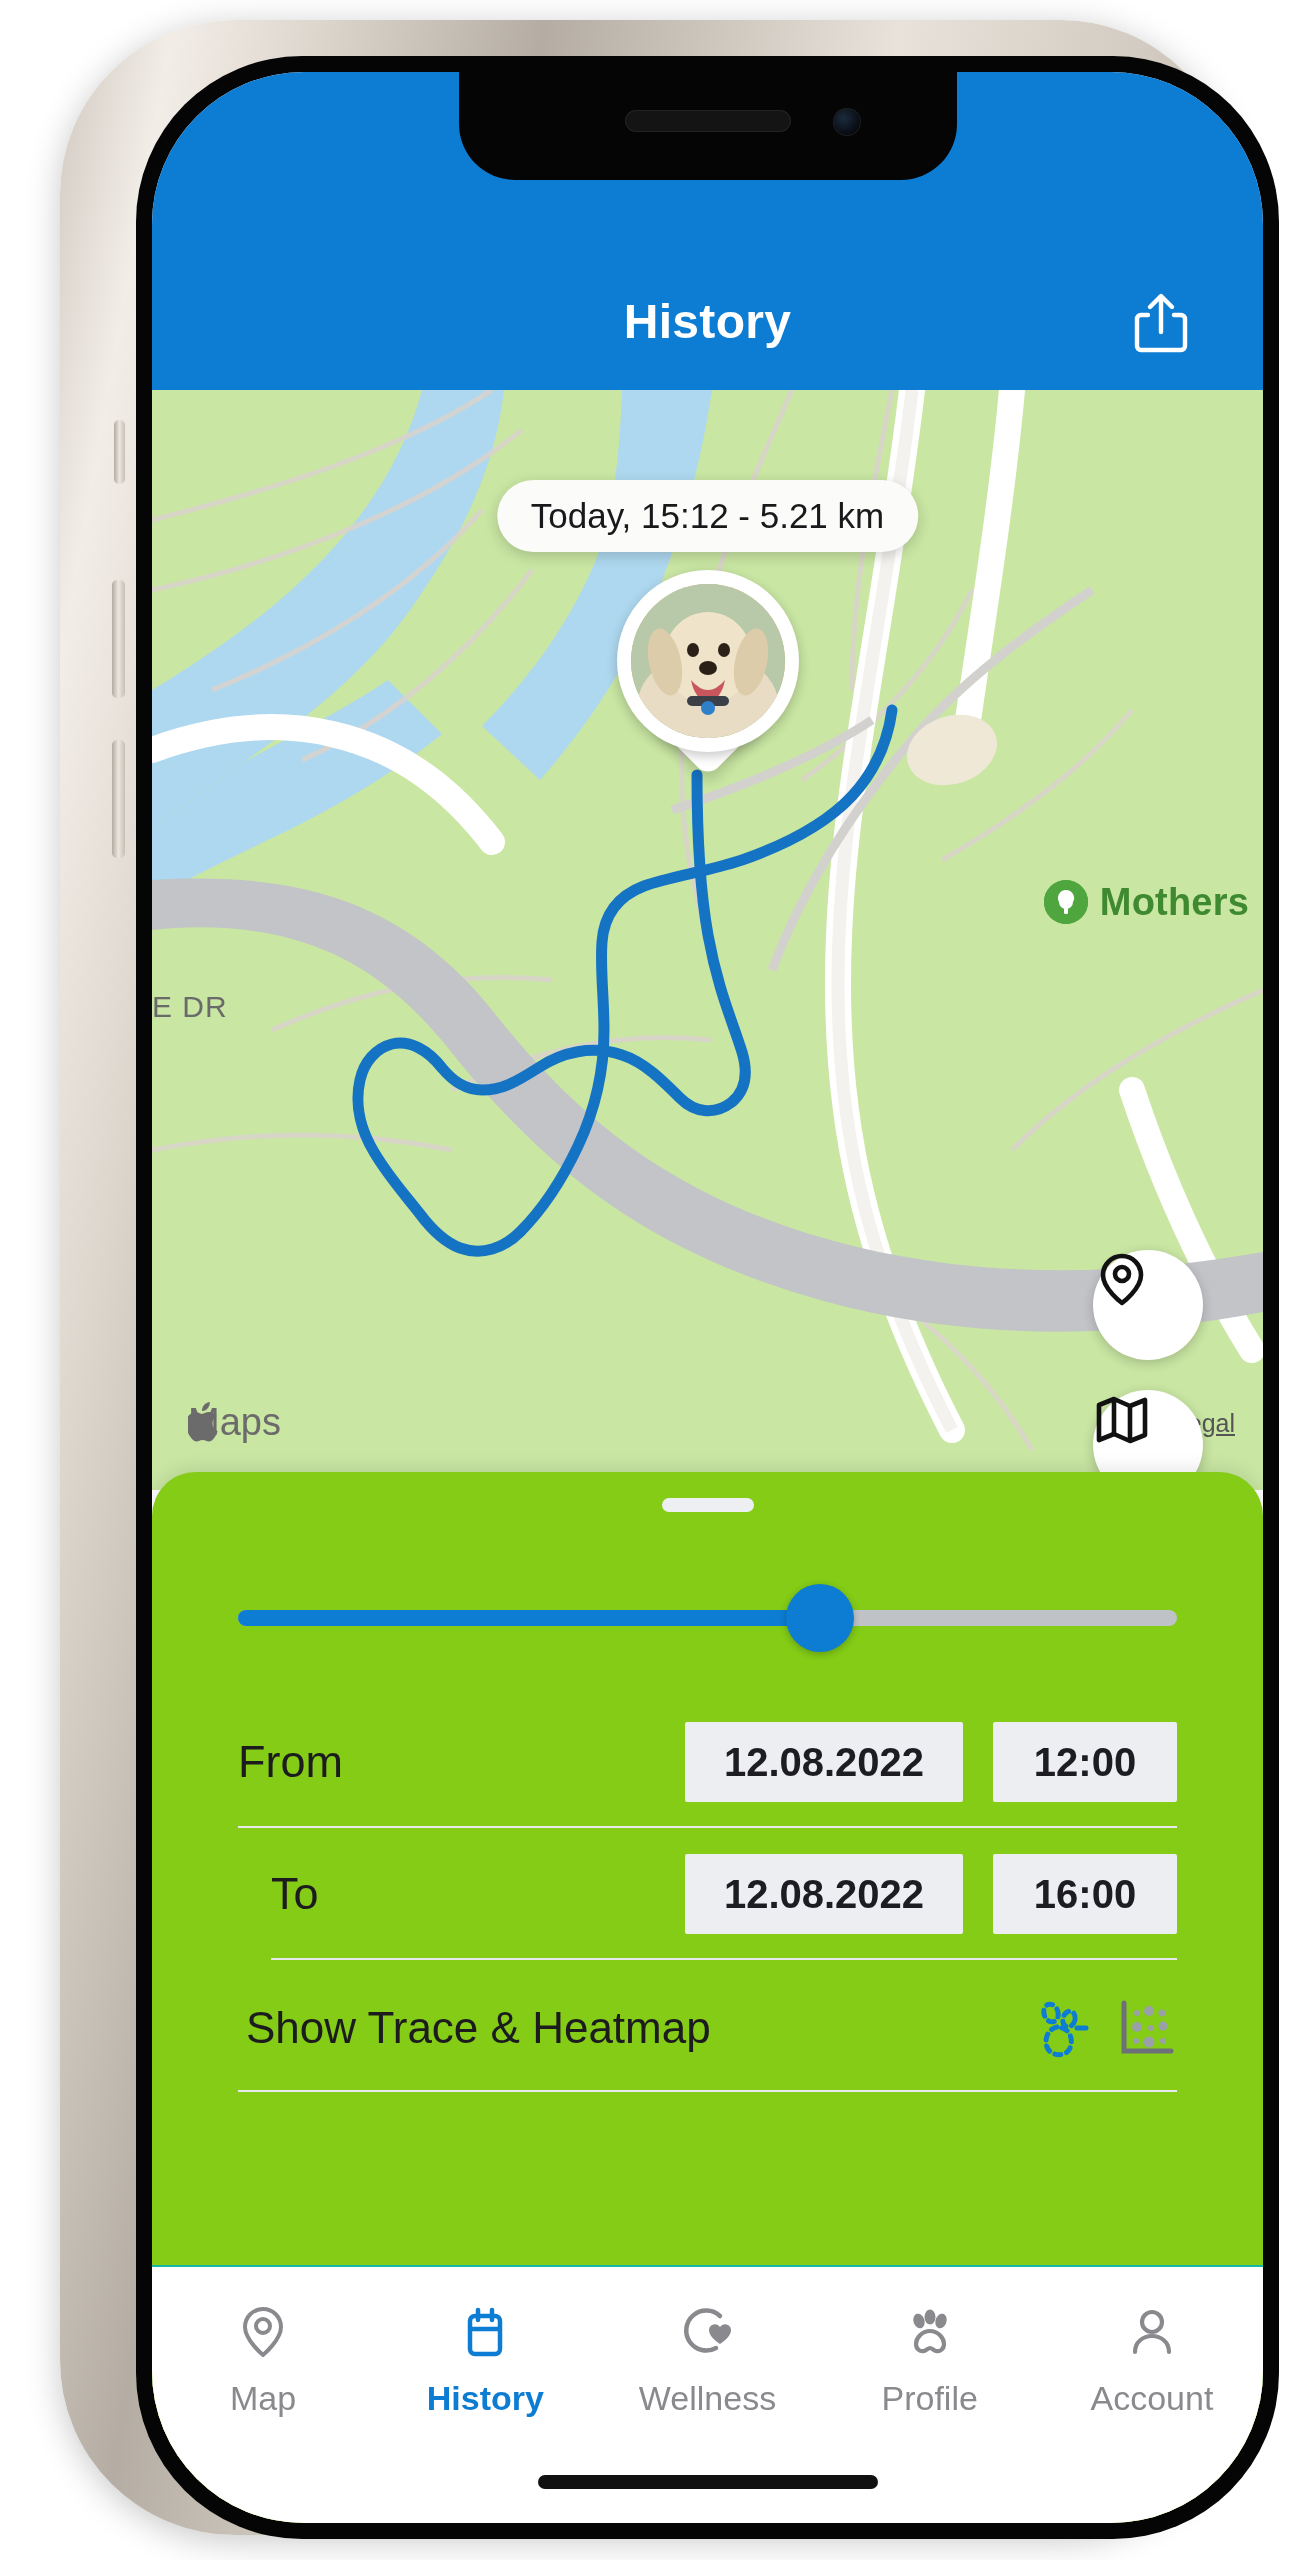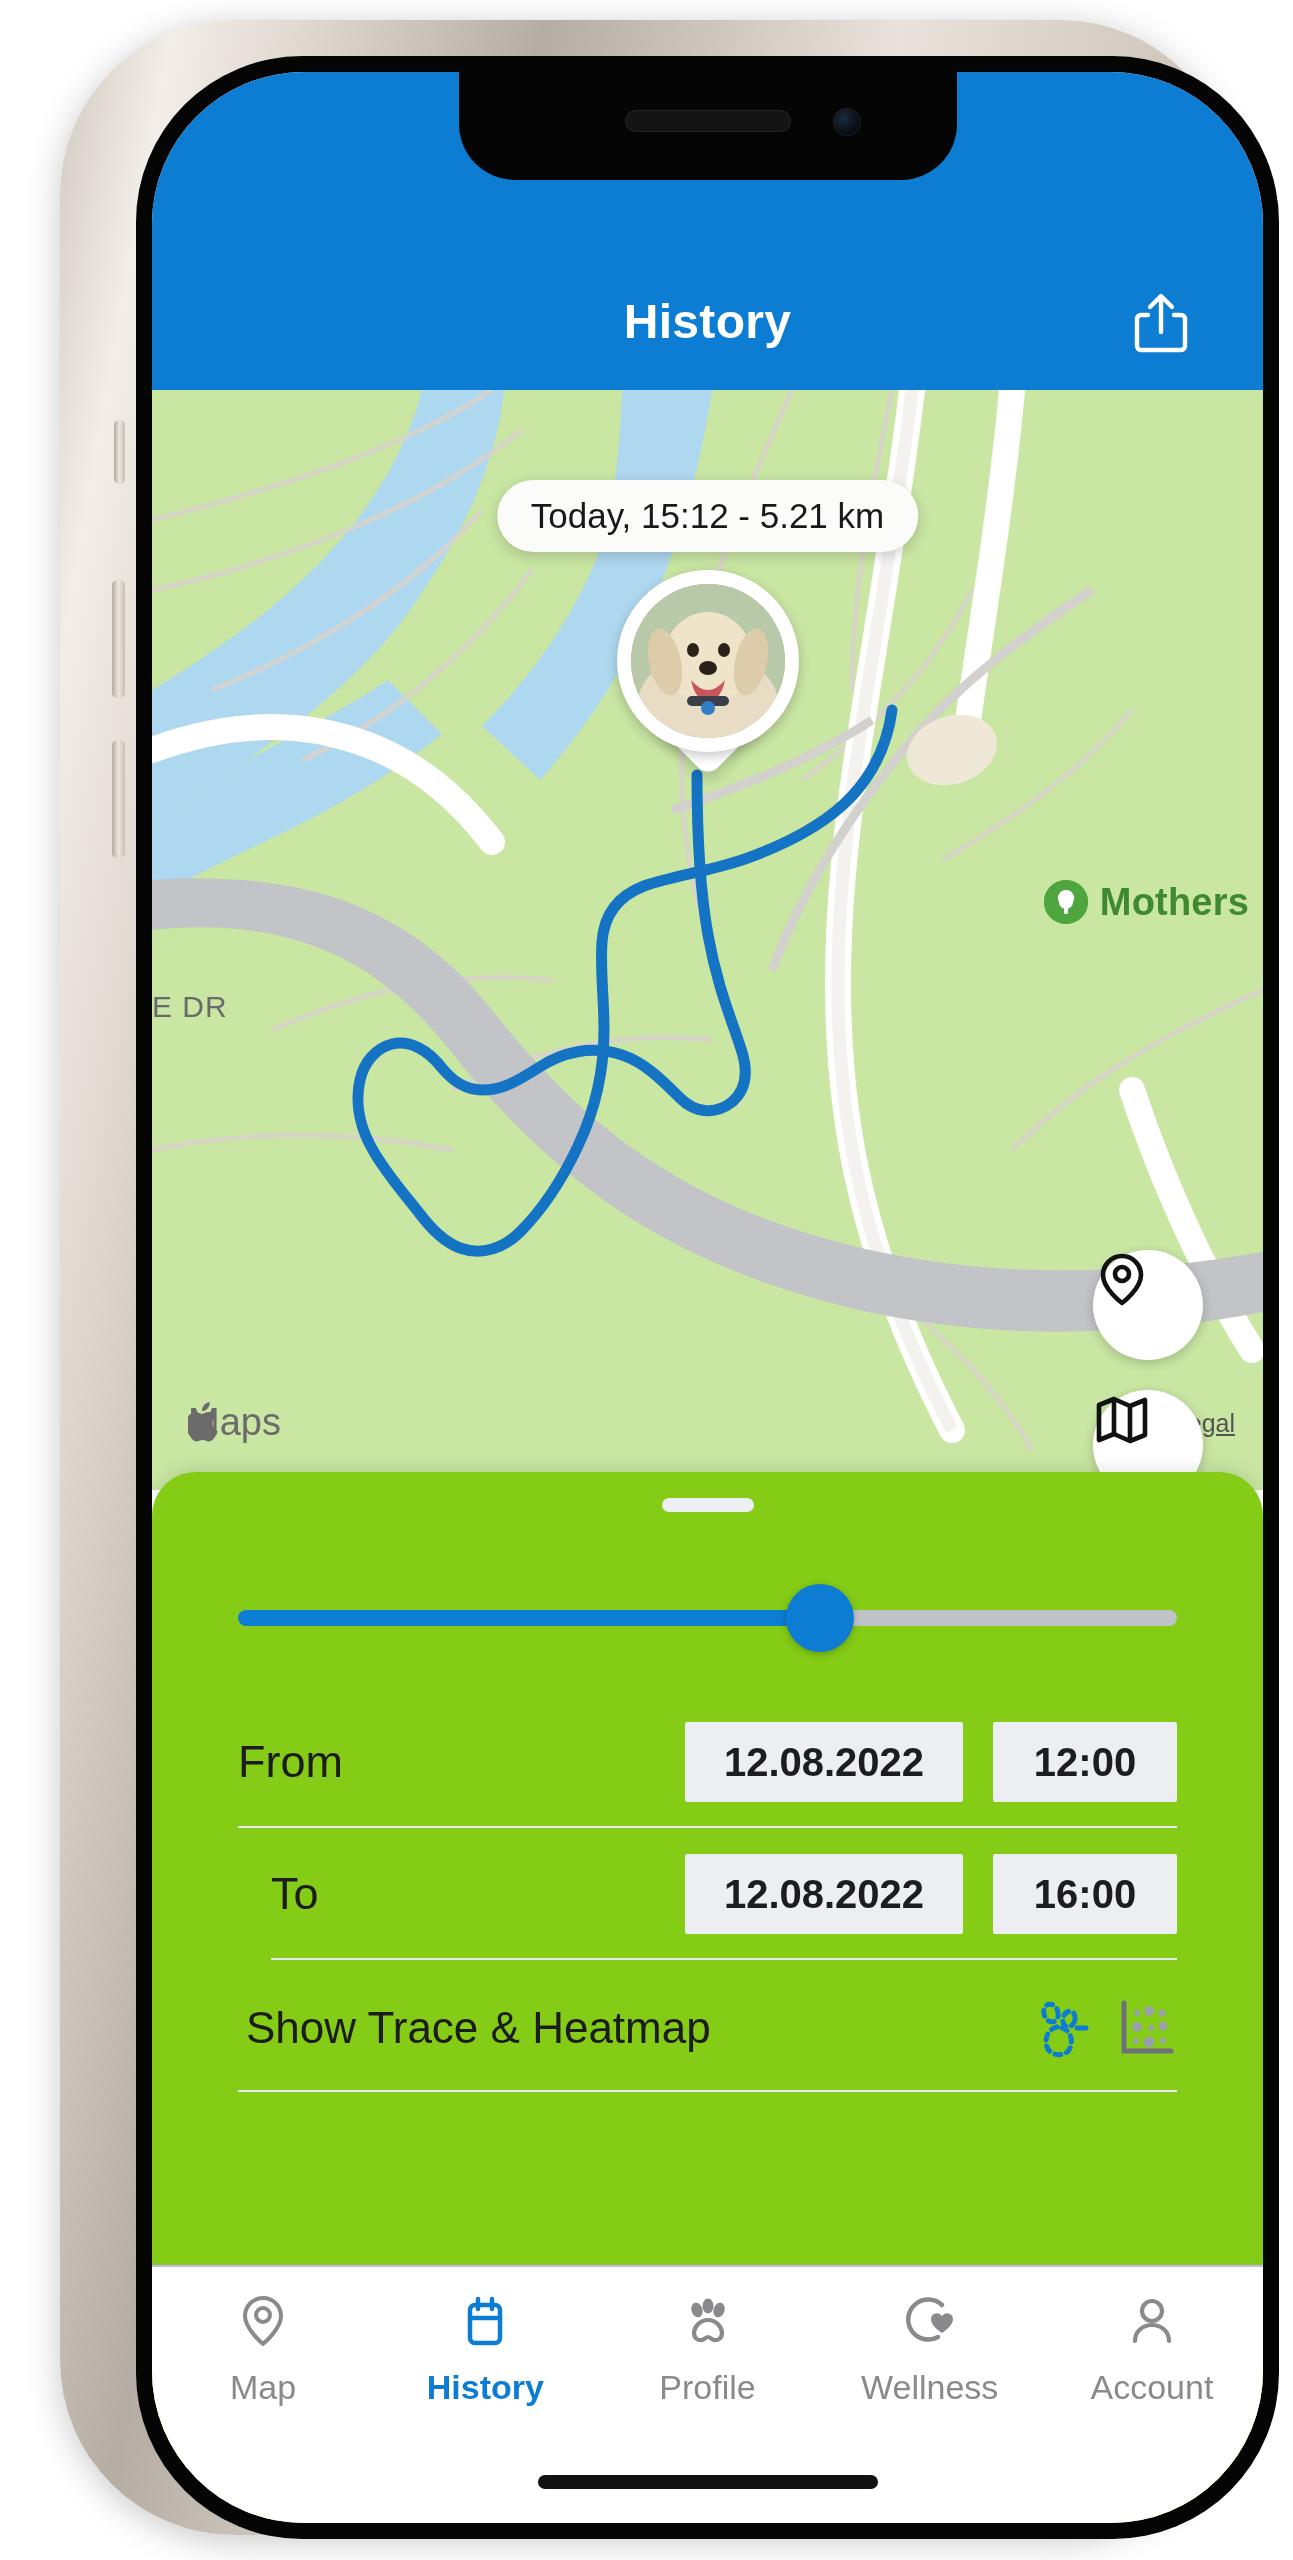--- a/index.html
+++ b/index.html
@@ -231,22 +231,22 @@
   .chip.time{ right:86px; width:184px; }
 
   .trace-icons{
     position:absolute; right:86px; display:flex; align-items:center; gap:26px;
   }
   .ic-btn{ width:62px; height:62px; cursor:pointer; }
 
   
   .tabbar{
     position:absolute; left:0; right:0; bottom:0; height:258px;
-    background:#fff; border-top:2px solid #c4b5fd;
-    display:flex; align-items:flex-start; padding-top:23px;
+    background:#fff; border-top:2px solid #14b8a6;
+    display:flex; align-items:flex-start; padding-top:34px;
   }
   .tab{
     flex:1; display:flex; flex-direction:column; align-items:center;
     gap:16px; cursor:pointer;
   }
   .tab-ic{ width:62px; height:62px; display:flex; align-items:center; justify-content:center; }
   .tab-lbl{ font-size:34px; color:#8a8a8e; font-weight:400; }
   .tab.active .tab-lbl{ color:#0d7dd4; font-weight:700; }
 
   .home-ind{
@@ -492,44 +492,44 @@
                 <path d="M13 25 H43" stroke="#0d7dd4" stroke-width="4.5"></path>
                 <path d="M21 6 V16 M35 6 V16" stroke="#0d7dd4" stroke-width="4.5" stroke-linecap="round"></path>
               </svg>
             </div>
             <div class="tab-lbl">History</div>
           </div>
 
           <div class="tab">
             <div class="tab-ic">
               <svg width="56" height="56" viewBox="0 0 56 56">
+                <path d="M40 12 A20 20 0 1 0 36 44" fill="none" stroke="#8a8a8e" stroke-width="4.5" stroke-linecap="round"></path>
+                <path d="M40 40 c-7 -5 -11 -9 -11 -14 a6 6 0 0 1 11 -3 a6 6 0 0 1 11 3 c0 5 -4 9 -11 14 z" fill="#8a8a8e"></path>
+              </svg>
+            </div>
+            <div class="tab-lbl">Wellness</div>
+          </div>
+
+          <div class="tab">
+            <div class="tab-ic">
+              <svg width="56" height="56" viewBox="0 0 56 56">
                 <g fill="#8a8a8e">
                   <ellipse cx="17" cy="17" rx="5.5" ry="7.5" transform="rotate(-18 17 17)"></ellipse>
                   <ellipse cx="28" cy="13" rx="5.5" ry="7.5"></ellipse>
                   <ellipse cx="39" cy="17" rx="5.5" ry="7.5" transform="rotate(18 39 17)"></ellipse>
                 </g>
                 <path d="M28 27 c-8 0 -14 7 -14 13 c0 5 4 8 8 7 c3 -1 4 -3 6 -3 c2 0 3 2 6 3 c4 1 8 -2 8 -7 c0 -6 -6 -13 -14 -13 z" fill="none" stroke="#8a8a8e" stroke-width="4.2" stroke-linejoin="round"></path>
               </svg>
             </div>
             <div class="tab-lbl">Profile</div>
           </div>
 
           <div class="tab">
             <div class="tab-ic">
               <svg width="56" height="56" viewBox="0 0 56 56">
-                <path d="M40 12 A20 20 0 1 0 36 44" fill="none" stroke="#8a8a8e" stroke-width="4.5" stroke-linecap="round"></path>
-                <path d="M40 40 c-7 -5 -11 -9 -11 -14 a6 6 0 0 1 11 -3 a6 6 0 0 1 11 3 c0 5 -4 9 -11 14 z" fill="#8a8a8e"></path>
-              </svg>
-            </div>
-            <div class="tab-lbl">Wellness</div>
-          </div>
-
-          <div class="tab">
-            <div class="tab-ic">
-              <svg width="56" height="56" viewBox="0 0 56 56">
                 <circle cx="28" cy="18" r="10" fill="none" stroke="#8a8a8e" stroke-width="4.2"></circle>
                 <path d="M11 48 c0 -10 8 -16 17 -16 c9 0 17 6 17 16" fill="none" stroke="#8a8a8e" stroke-width="4.2" stroke-linecap="round"></path>
               </svg>
             </div>
             <div class="tab-lbl">Account</div>
           </div>
         </div>
 
         <div class="home-ind"></div>
       </div>

